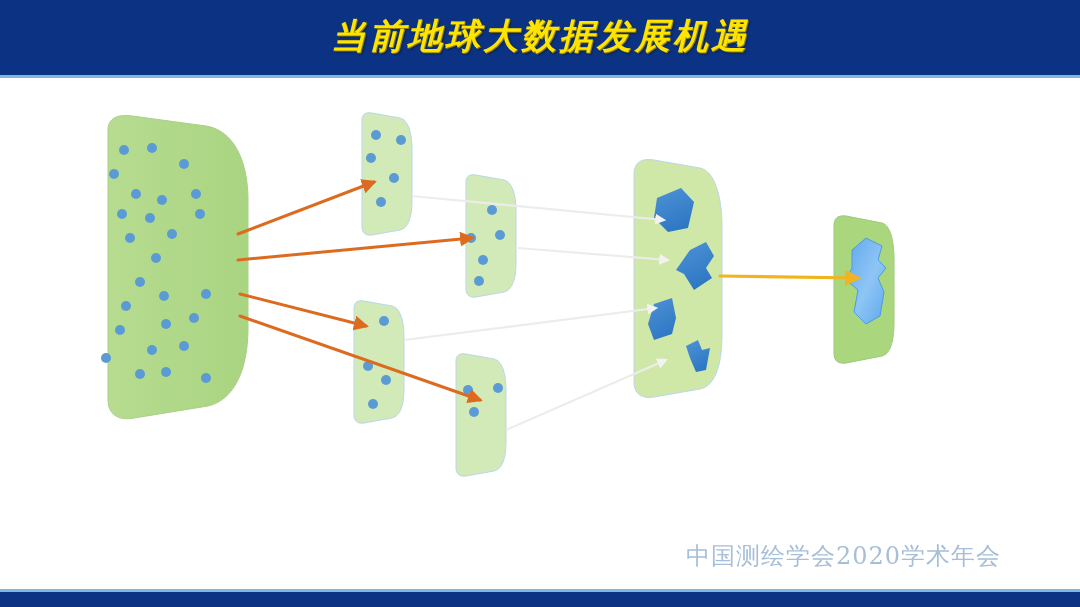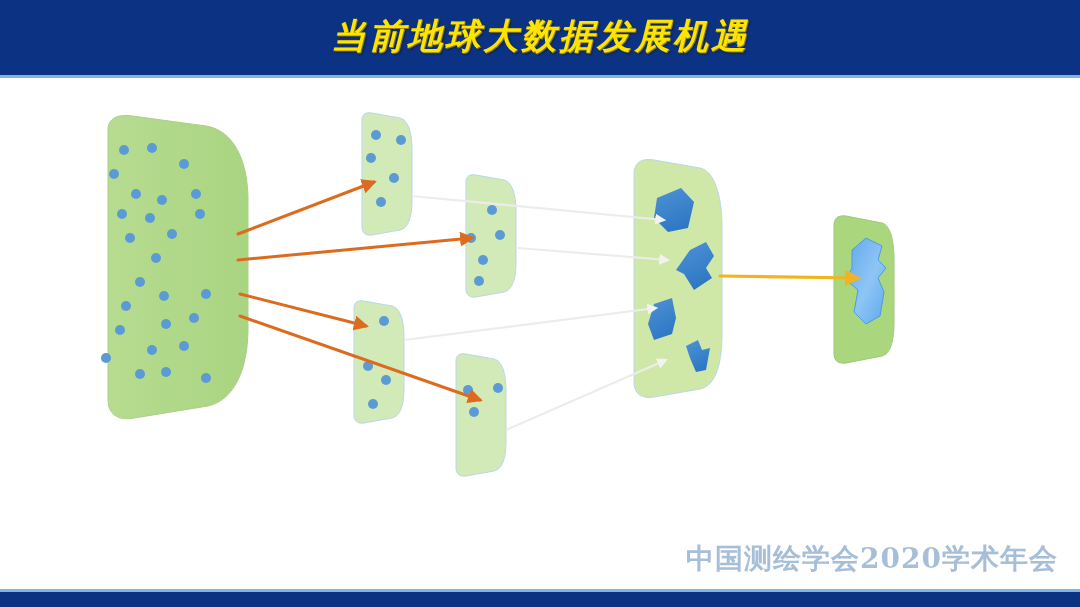--- a/index.html
+++ b/index.html
@@ -90,22 +90,22 @@
     letter-spacing: 0px;
   }
 
   
   #watermark {
     position: absolute;
     left: 686px;
     top: 540px;
     color: #9fb9d4;
     font-family: "DejaVu Serif", serif;
-    font-size: 28px;
-    font-weight: bold;
+    font-size: 24px;
+    font-weight: normal;
     letter-spacing: 1px;
     white-space: nowrap;
     opacity: 0.92;
   }
 
   
   #diagram-canvas {
     position: absolute;
     left: 0;
     top: 78px;

